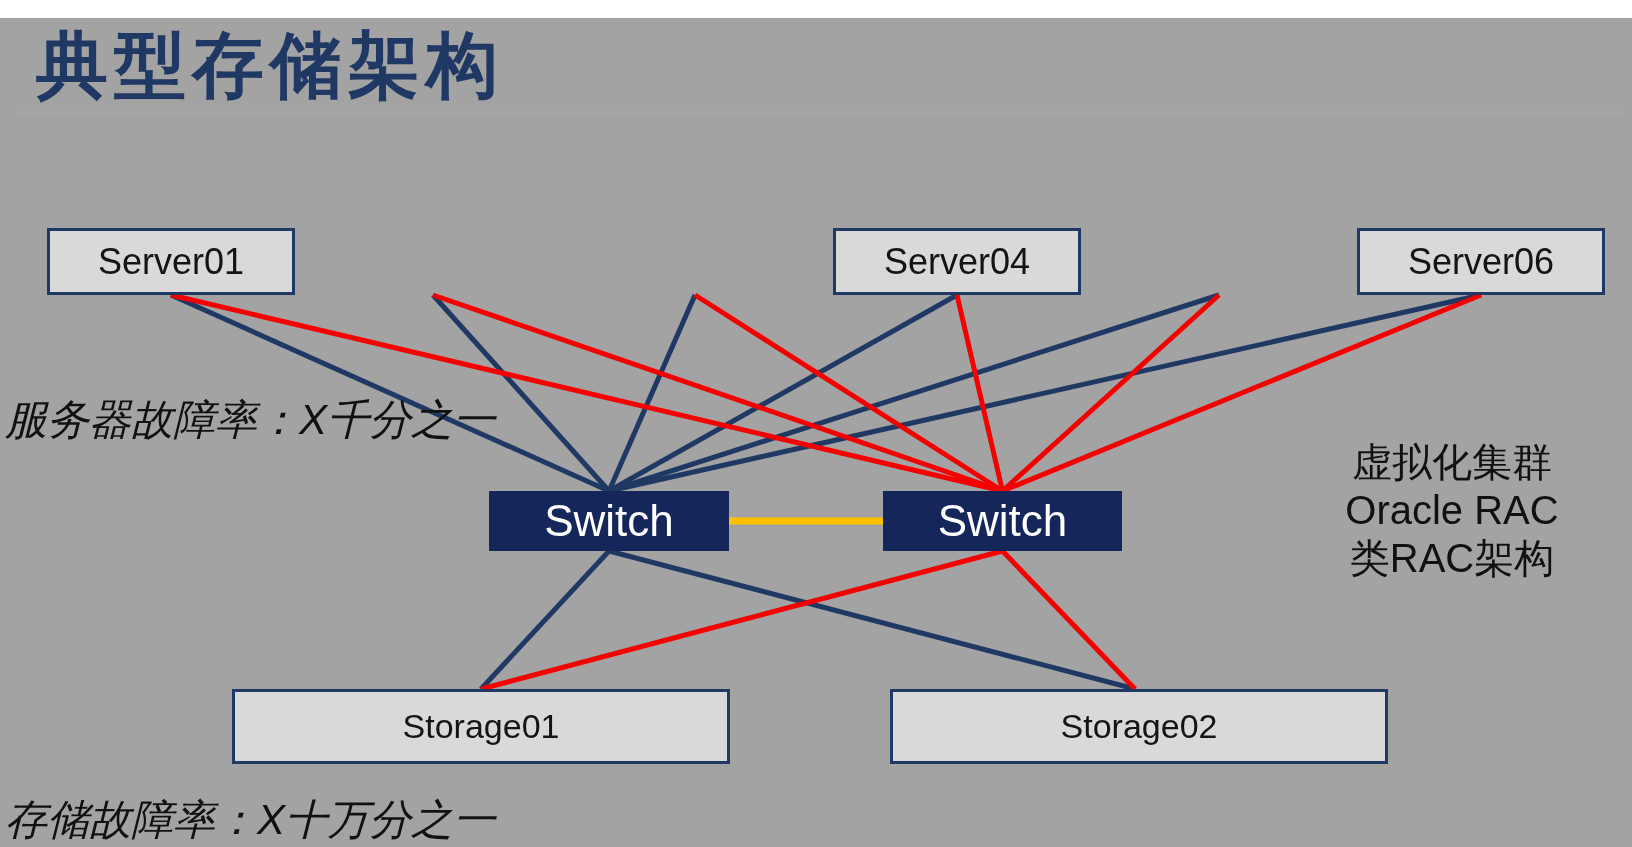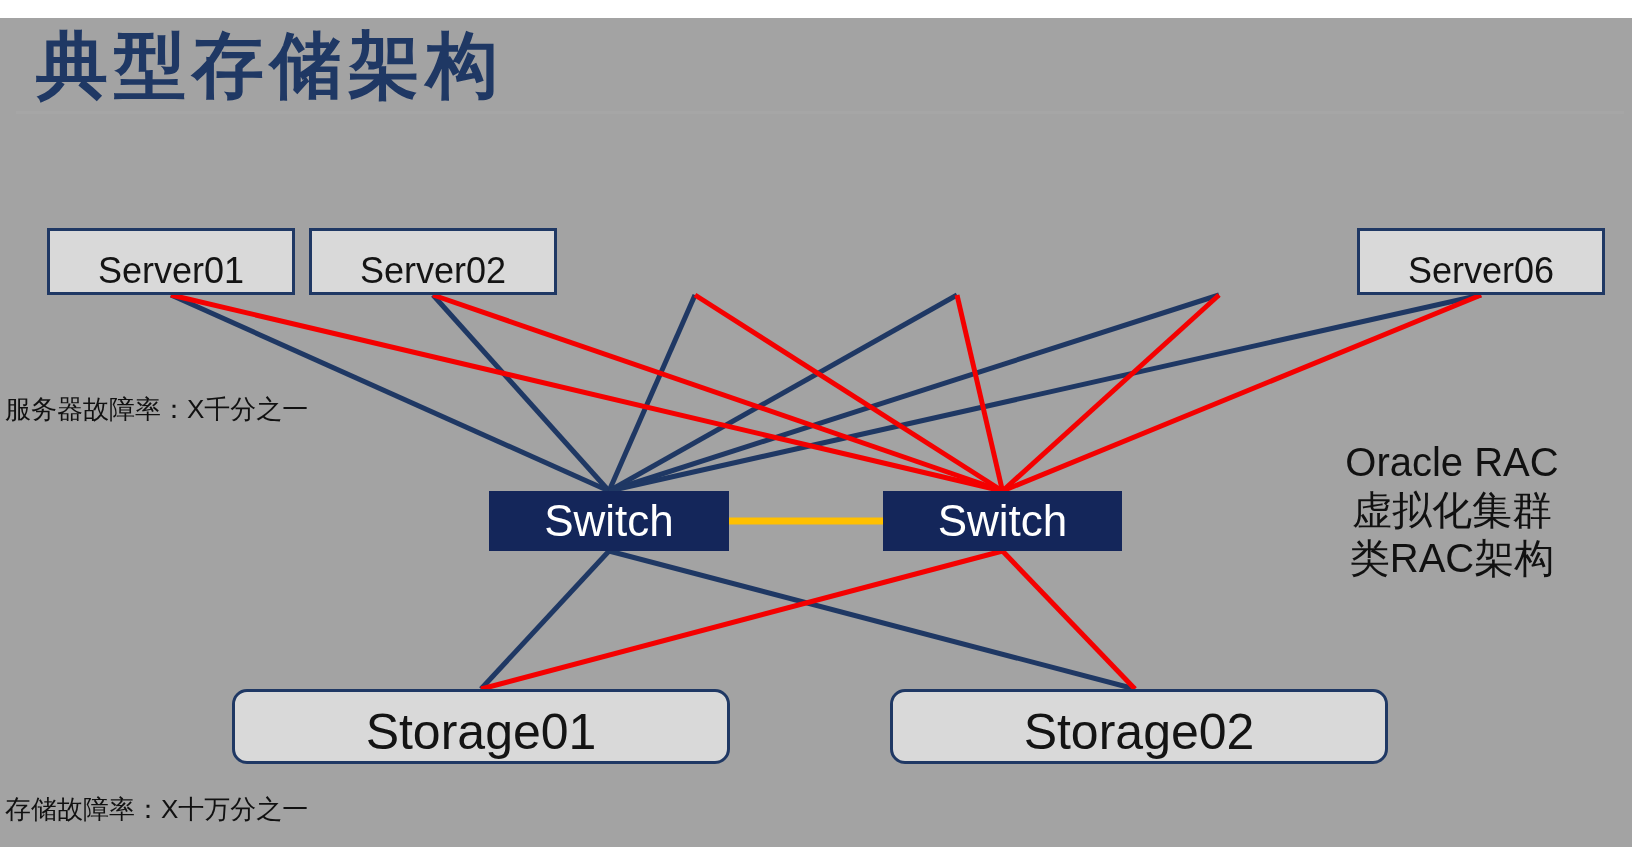--- a/index.html
+++ b/index.html
@@ -12,38 +12,38 @@
     color:#1F3864;white-space:nowrap;z-index:2;
   }
   .divider{position:absolute;left:16px;top:93px;width:1608px;height:3px;background:#A6A6A6;z-index:2;}
 
   #links{position:absolute;left:0;top:0;width:1632px;height:847px;z-index:1;}
 
   .node{
     position:absolute;display:flex;align-items:center;justify-content:center;
     box-sizing:border-box;z-index:2;white-space:nowrap;
   }
-  .server,.storage{background:#D9D9D9;border:3px solid #1F3864;color:#141414;align-items:flex-end;}
+  .server,.storage{background:#D9D9D9;border:3px solid #1F3864;color:#141414;}
   .server{top:210px;width:248px;height:67px;font-size:36px;}
   #server-1{left:47px}
   #server-2{left:309px}
   #server-3{left:571px}
   #server-4{left:833px}
   #server-5{left:1095px}
   #server-6{left:1357px}
 
   .switch{background:#14265A;color:#ffffff;top:473px;height:60px;font-size:44px;}
   #switch-left{left:489px;width:240px;}
   #switch-right{left:883px;width:239px;}
 
-  .storage{top:671px;width:498px;height:75px;font-size:50px;border-radius:15px;}
+  .storage{top:671px;width:498px;height:75px;font-size:34px;}
   #storage-1{left:232px}
   #storage-2{left:890px}
 
-  .annotation{position:absolute;font-size:26px;color:#111111;z-index:2;white-space:nowrap;}
+  .annotation{position:absolute;font-size:42px;color:#111111;z-index:2;white-space:nowrap;font-style:italic;}
   #ann-server{left:5px;top:374px;}
   #ann-storage{left:5px;top:774px;}
 
   .right-note{
     position:absolute;left:1322px;top:420px;width:260px;
     text-align:center;font-size:40px;line-height:48px;color:#111111;z-index:2;
   }
   .right-note div{white-space:nowrap;}
 </style>
 </head>
@@ -70,22 +70,22 @@
       <line x1="1219" y1="277" x2="1002.5" y2="473" stroke="#F40000" stroke-width="5"></line>
       <line x1="1481" y1="277" x2="1002.5" y2="473" stroke="#F40000" stroke-width="5"></line>
       <line x1="1002.5" y1="533" x2="481" y2="671" stroke="#F40000" stroke-width="5"></line>
       <line x1="1002.5" y1="533" x2="1135" y2="671" stroke="#F40000" stroke-width="5"></line>
       <line x1="729" y1="503" x2="883" y2="503" stroke="#FFC000" stroke-width="7"></line>
     </svg>
 
   <div class="node server" id="server-1">
     <span>Server01</span>
   </div>
-  <div class="node server" id="server-2">
-    <span>Server02</span>
+  <div class="node server" id="server-4">
+    <span>Server04</span>
   </div>
   <div class="node server" id="server-6">
     <span>Server06</span>
   </div>
 
   <div class="node switch" id="switch-left">
     <span>Switch</span>
   </div>
   <div class="node switch" id="switch-right">
     <span>Switch</span>
@@ -95,18 +95,18 @@
     <span>Storage01</span>
   </div>
   <div class="node storage" id="storage-2">
     <span>Storage02</span>
   </div>
 
   <div class="annotation" id="ann-server">服务器故障率：X千分之一</div>
   <div class="annotation" id="ann-storage">存储故障率：X十万分之一</div>
 
   <div class="right-note">
+    <div>虚拟化集群</div>
     <div>Oracle RAC</div>
-    <div>虚拟化集群</div>
     <div>类RAC架构</div>
   </div>
 
 </div>
 
 </body></html>

